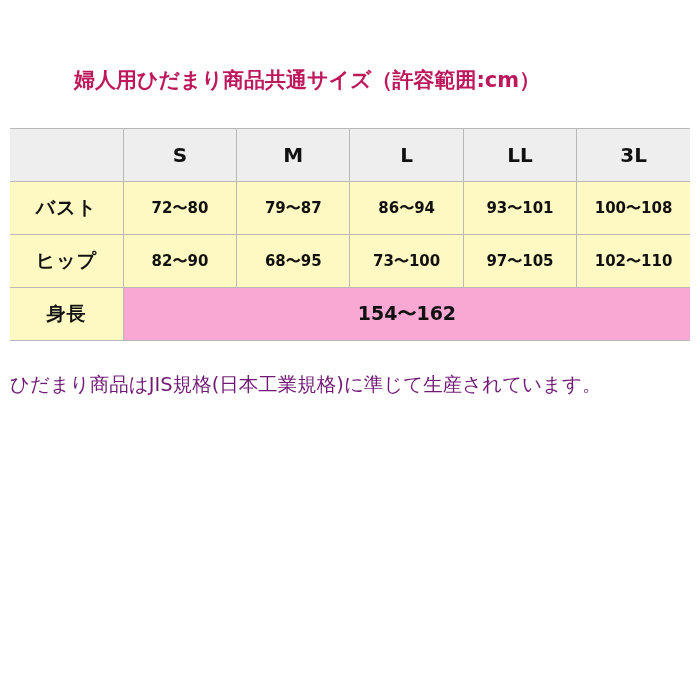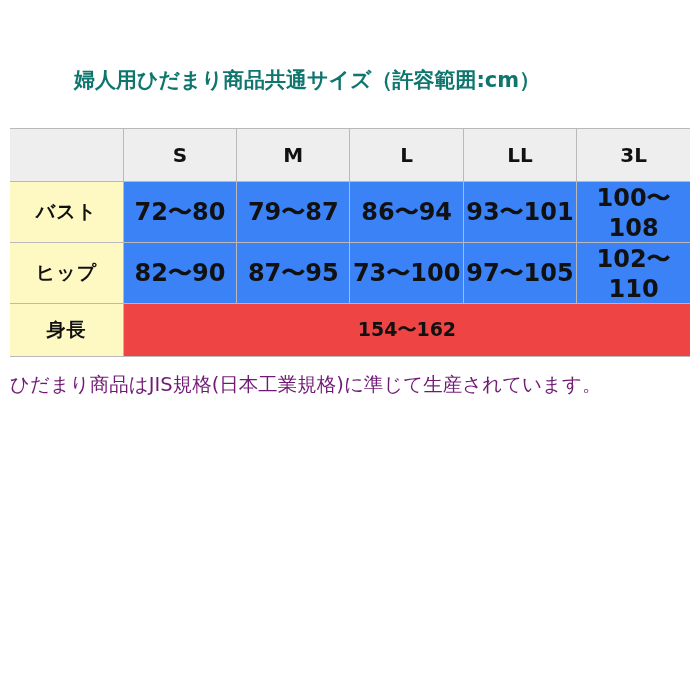--- a/index.html
+++ b/index.html
@@ -20,21 +20,21 @@
     height: 700px;
     box-sizing: border-box;
   }
   .title {
     position: absolute;
     left: 74px;
     top: 66px;
     font-size: 21px;
     font-weight: bold;
     letter-spacing: 0px;
-    color: #0f766e;
+    color: #be185d;
     white-space: nowrap;
   }
   .size-table {
     position: absolute;
     left: 10px;
     top: 128px;
     width: 680px;
     border-collapse: collapse;
     table-layout: fixed;
   }
@@ -59,29 +59,29 @@
   .size-table th.colhead.last {
     border-right: none;
   }
   .size-table td.rowhead {
     background: #fef9c3;
     font-size: 19px;
     border-left: none;
     letter-spacing: 1px;
   }
   .size-table td.val {
-    background: #3b82f6;
-    font-size: 24px;
+    background: #fef9c3;
+    font-size: 15px;
     letter-spacing: 0px;
   }
   .size-table td.val.last {
     border-right: none;
   }
   .size-table td.span {
-    background: #ef4444;
+    background: #f9a8d4;
     font-size: 19px;
     border-right: none;
   }
   .note {
     position: absolute;
     left: 10px;
     top: 368px;
     width: 684px;
     font-size: 19.5px;
     line-height: 34px;
@@ -113,21 +113,21 @@
         <td class="rowhead">バスト</td>
         <td class="val">72〜80</td>
         <td class="val">79〜87</td>
         <td class="val">86〜94</td>
         <td class="val">93〜101</td>
         <td class="val last">100〜108</td>
       </tr>
       <tr>
         <td class="rowhead">ヒップ</td>
         <td class="val">82〜90</td>
-        <td class="val">87〜95</td>
+        <td class="val">68〜95</td>
         <td class="val">73〜100</td>
         <td class="val">97〜105</td>
         <td class="val last">102〜110</td>
       </tr>
       <tr>
         <td class="rowhead">身長</td>
         <td class="span" colspan="5">154〜162</td>
       </tr>
     </tbody>
   </table>

